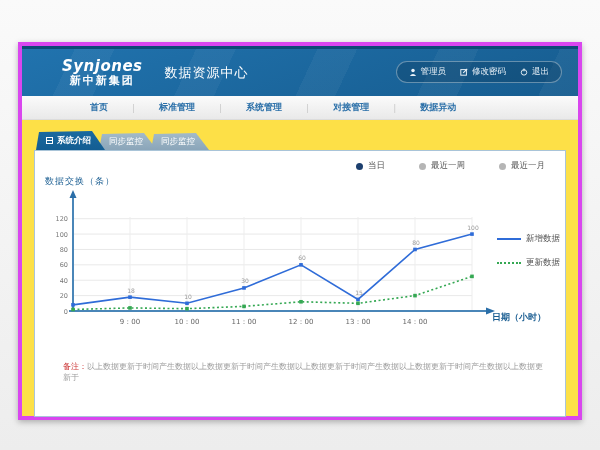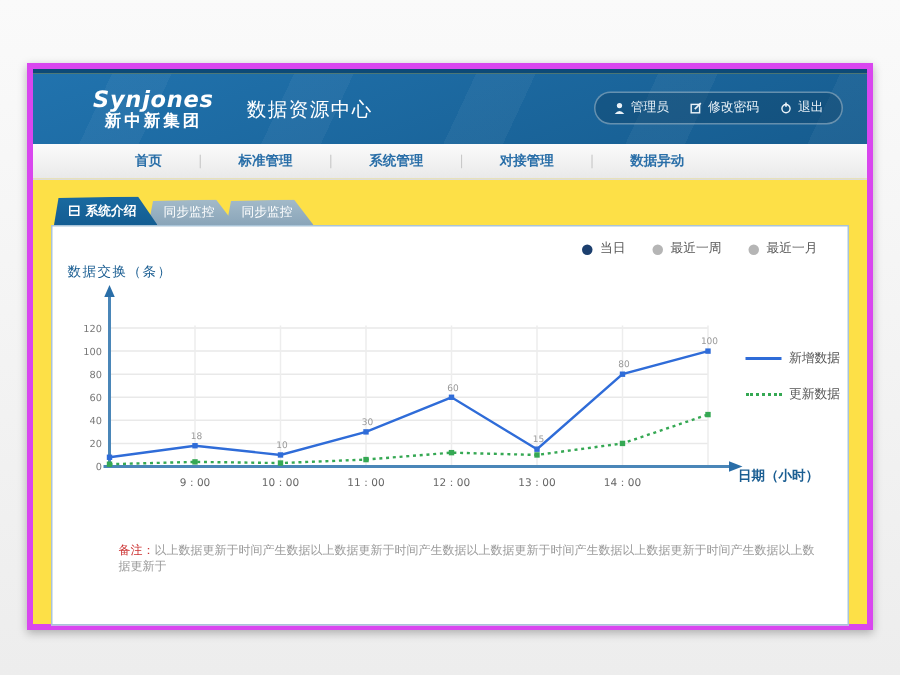--- a/index.html
+++ b/index.html
@@ -30,31 +30,31 @@
   
   .tabbar { display:flex; align-items:flex-end; margin:11px 0 0 14px; height:19px; }
   .tab { height:17px; padding:0 14px 0 10px; margin-right:-6px; display:flex; align-items:center; gap:4px;
          color:#fff; font-size:8.5px; cursor:pointer; background:linear-gradient(180deg,#a3bac9,#8aa5b9);
          clip-path:polygon(0 100%, 3px 1px, calc(100% - 13px) 0, 100% 100%); }
   .tab.active { height:19px; background:linear-gradient(180deg,#1a6aa0,#135d92); font-weight:bold; z-index:2; }
   .tab-icon { width:7px; height:7px; border:1px solid #fff; display:inline-block; position:relative; }
   .tab-icon::after { content:""; position:absolute; left:0; right:0; top:2px; border-top:1px solid #fff; }
   
   .panel { position:relative; margin:0 12px; height:267px; border:1px solid #a9c4d8; background:#fff; }
-  .radio-group { position:absolute; top:9px; right:20px; display:flex; gap:18px;justify-content:center; }
+  .radio-group { position:absolute; top:9px; right:20px; display:flex; gap:34px;justify-content:center; }
   .radio-opt { display:flex; align-items:center; gap:5px; font-size:8.5px; color:#555; cursor:pointer; }
   .radio-dot { width:7px; height:7px; border-radius:50%; background:#b5b5b5; }
   .radio-dot.selected { background:#1c3f6e; }
   .y-title { position:absolute; left:10px; top:24px; font-size:9px; font-weight:normal; color:#1b5e92; letter-spacing:1px; }
   #chart { position:absolute; left:8px; top:38px; }
   .chart-legend { position:absolute; left:462px; top:82px; display:flex; flex-direction:column; gap:12px; }
   .legend-row { display:flex; align-items:center; gap:5px; font-size:8.5px; color:#555; }
   .legend-line { width:24px; height:0; border-top-width:2px; }
   .x-title { position:absolute; left:457px; top:160px; font-size:9px; font-weight:bold; color:#1b5e92; }
-  .note { position:absolute; left:28px; top:210px; right:20px; font-size:8px; color:#9a9a9a;margin-left:16px; }
+  .note { position:absolute; left:28px; top:210px; right:20px; font-size:8px; color:#9a9a9a; }
   .note .red { color:#cc3333; }
 </style>
 </head>
 <body>
 
 <div class="stage">
   <div class="window">
 
     <div class="app-header">
       <div class="logo-block">

